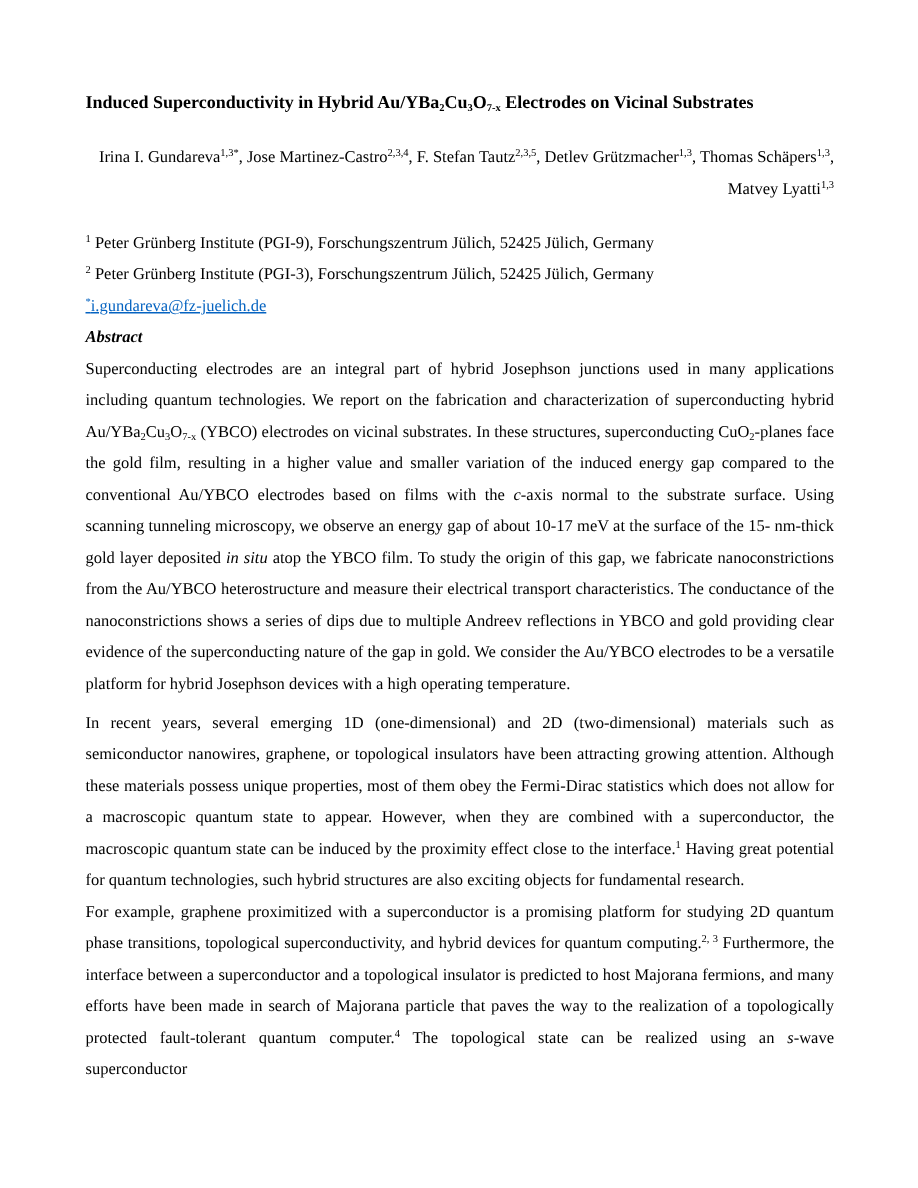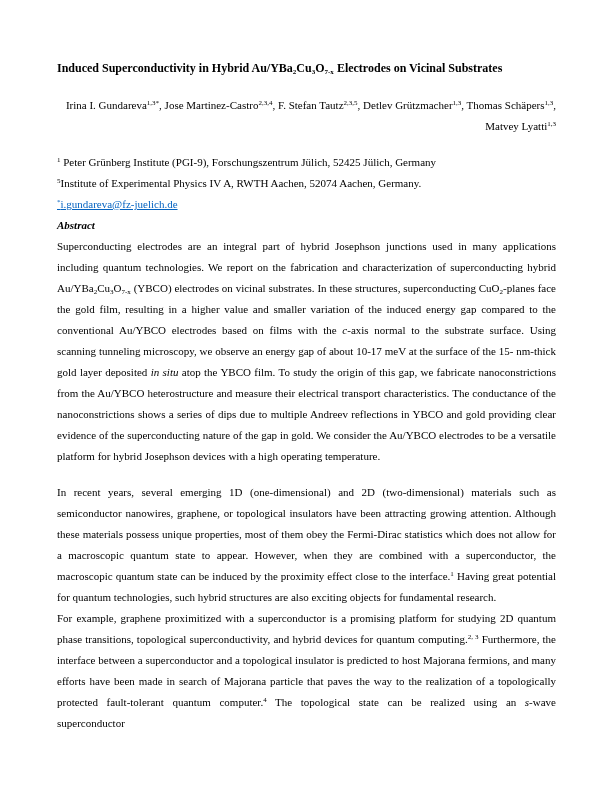--- a/index.html
+++ b/index.html
@@ -13,39 +13,39 @@
     color: #000000;
     background: #ffffff;
   }
   p { margin: 0; font-size: 11px; line-height: 21px; }
   .title   { font-size: 12px; font-weight: 700; margin-bottom: 16px; text-align: left; }
   .authors { margin-bottom: 15px; text-align: right; }
   .affiliations p { margin: 0; text-align: left; }
   .affiliations { }
   .heading { font-weight: 700; text-align: left; font-style: italic; }
   .para    { text-align: justify; }
-  .body-first { margin-top: 15px; }
+  .body-first { margin-top: 5px; }
   .seg-sup { font-size: 7px; position: relative; top: -4px; line-height: 0; }
   .seg-sub { font-size: 7px; position: relative; top: 1.5px; line-height: 0; }
   .seg-i   { font-style: italic; }
   .seg-link { color: var(--link-color, #0563C1); }
   .email-line a { color: var(--link-color, #0563C1); text-decoration: underline; cursor: pointer; }
 </style>
 </head>
 <body>
 
 <div class="page">
 
   <p class="title"><span>Induced Superconductivity in Hybrid Au/YBa</span><span class="seg-sub">2</span><span>Cu</span><span class="seg-sub">3</span><span>O</span><span class="seg-sub">7-x</span><span> Electrodes on Vicinal Substrates</span></p>
 
   <p class="authors"><span>Irina I. Gundareva</span><span class="seg-sup">1,3*</span><span>, Jose Martinez-Castro</span><span class="seg-sup">2,3,4</span><span>, F. Stefan Tautz</span><span class="seg-sup">2,3,5</span><span>, Detlev Grützmacher</span><span class="seg-sup">1,3</span><span>, Thomas Schäpers</span><span class="seg-sup">1,3</span><span>, Matvey Lyatti</span><span class="seg-sup">1,3</span></p>
 
   <div class="affiliations">
     <p><span class="seg-sup">1</span><span> Peter Grünberg Institute (PGI-9), Forschungszentrum Jülich, 52425 Jülich, Germany</span></p>
-    <p><span class="seg-sup">5</span><span>Institute of Experimental Physics IV A, RWTH Aachen, 52074 Aachen, Germany.</span></p>
+    <p><span class="seg-sup">2</span><span> Peter Grünberg Institute (PGI-3), Forschungszentrum Jülich, 52425 Jülich, Germany</span></p>
     <p class="email-line"><a><span class="seg-sup seg-link">*</span><span class="seg-link">i.gundareva@fz-juelich.de</span></a></p>
   </div>
 
   <p class="heading">Abstract</p>
 
   <p class="para"><span>Superconducting electrodes are an integral part of hybrid Josephson junctions used in many applications including quantum technologies. We report on the fabrication and characterization of superconducting hybrid Au/YBa</span><span class="seg-sub">2</span><span>Cu</span><span class="seg-sub">3</span><span>O</span><span class="seg-sub">7-x</span><span> (YBCO) electrodes on vicinal substrates. In these structures, superconducting CuO</span><span class="seg-sub">2</span><span>-planes face the gold film, resulting in a higher value and smaller variation of the induced energy gap compared to the conventional Au/YBCO electrodes based on films with the </span><span class="seg-i">c</span><span>-axis normal to the substrate surface. Using scanning tunneling microscopy, we observe an energy gap of about 10-17 meV at the surface of the 15- nm-thick gold layer deposited </span><span class="seg-i">in situ</span><span> atop the YBCO film. To study the origin of this gap, we fabricate nanoconstrictions from the Au/YBCO heterostructure and measure their electrical transport characteristics. The conductance of the nanoconstrictions shows a series of dips due to multiple Andreev reflections in YBCO and gold providing clear evidence of the superconducting nature of the gap in gold. We consider the Au/YBCO electrodes to be a versatile platform for hybrid Josephson devices with a high operating temperature.</span></p>
 
   <p class="para body-first"><span>In recent years, several emerging 1D (one-dimensional) and 2D (two-dimensional) materials such as semiconductor nanowires, graphene, or topological insulators have been attracting growing attention. Although these materials possess unique properties, most of them obey the Fermi-Dirac statistics which does not allow for a macroscopic quantum state to appear. However, when they are combined with a superconductor, the macroscopic quantum state can be induced by the proximity effect close to the interface.</span><span class="seg-sup">1</span><span> Having great potential for quantum technologies, such hybrid structures are also exciting objects for fundamental research.</span></p>
 
   <p class="para"><span>For example, graphene proximitized with a superconductor is a promising platform for studying 2D quantum phase transitions, topological superconductivity, and hybrid devices for quantum computing.</span><span class="seg-sup">2, 3</span><span> Furthermore, the interface between a superconductor and a topological insulator is predicted to host Majorana fermions, and many efforts have been made in search of Majorana particle that paves the way to the realization of a topologically protected fault-tolerant quantum computer.</span><span class="seg-sup">4</span><span> The topological state can be realized using an </span><span class="seg-i">s</span><span>-wave superconductor</span></p>

